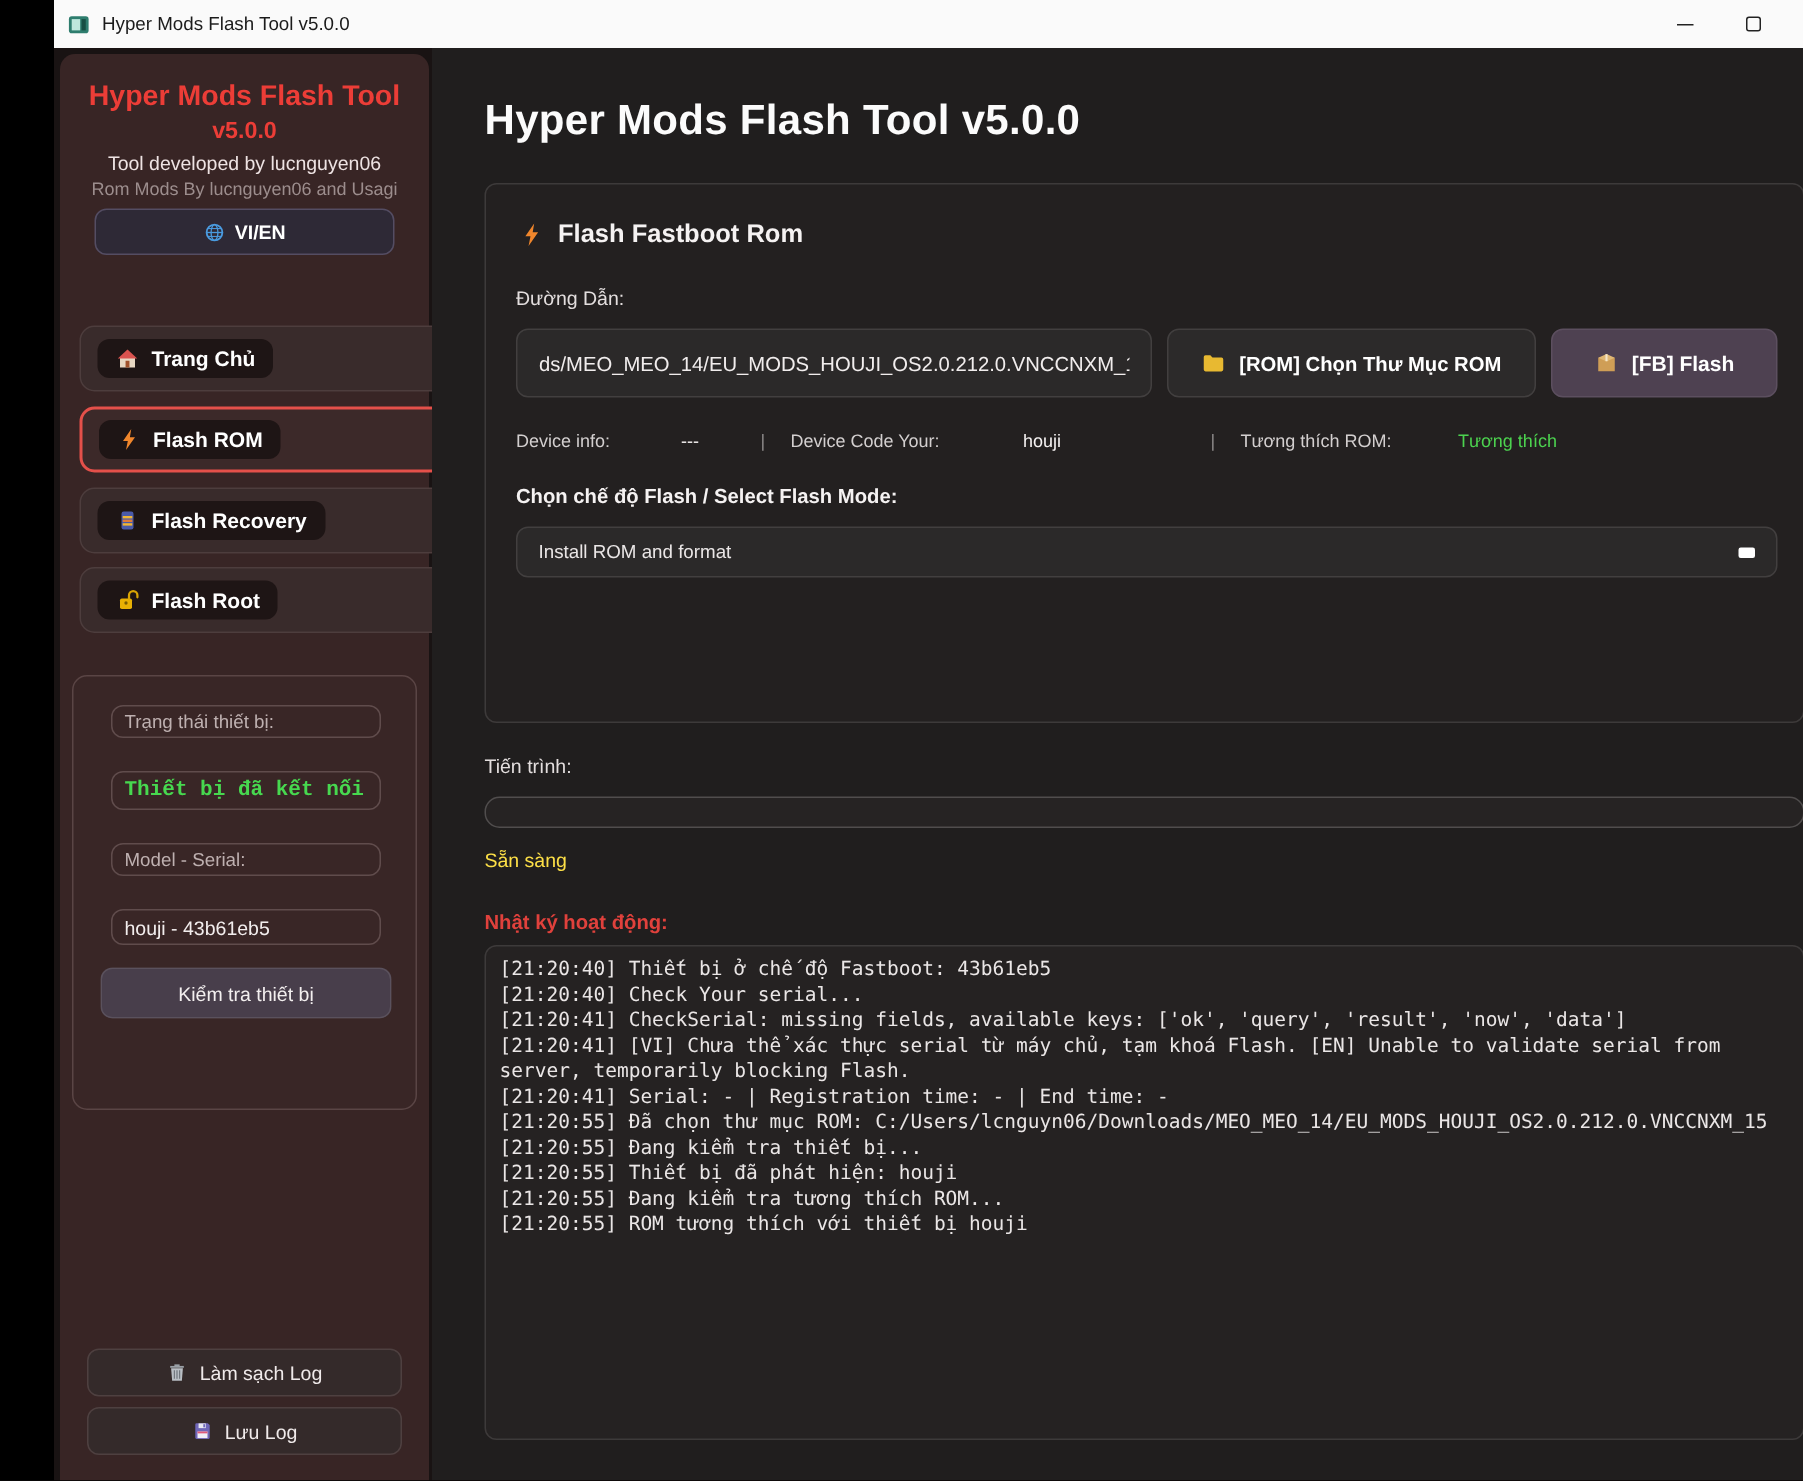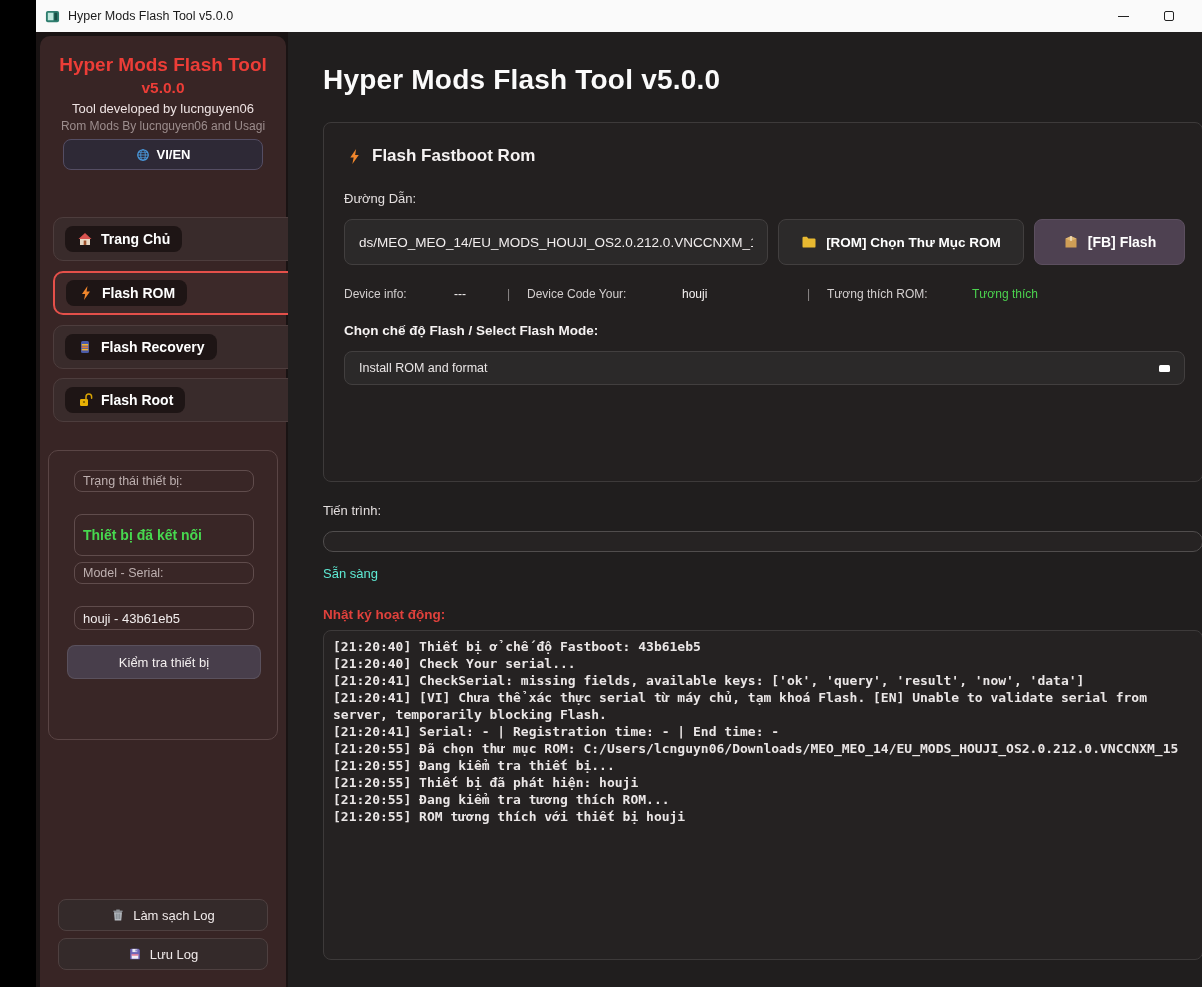--- a/index.html
+++ b/index.html
@@ -134,32 +134,32 @@
   }
   .mode-indicator {
     position:absolute; right:14px; top:13px; width:11px; height:7px;
     background:#fff; border-radius:1.5px;
   }
   .progress-label { position:absolute; left:35px; top:471px; color:#e3dede; font-size:13px; }
   .progress-bar {
     position:absolute; left:35px; top:499px; width:880px; height:21px;
     background:#262323; border:1px solid #504d4d; border-radius:10px;
   }
-  .progress-status { position:absolute; left:35px; top:534px; color:#5eead4; font-size:13px; }
+  .progress-status { position:absolute; left:35px; top:534px; color:#fde047; font-size:13px; }
   .log-title { position:absolute; left:35px; top:575px; color:#e0413c; font-size:13.5px; font-weight:bold; }
   .log-box {
     position:absolute; left:35px; top:598px; width:880px; height:330px;
     background:#252222; border:1px solid #3d3a3a; border-radius:8px;
     overflow:auto;
   }
   .log-text {
     padding:7px 9px; color:#eae6e6;
     font-family:"DejaVu Sans Mono","Liberation Mono",monospace;
     font-size:13px; line-height:17px;
-    white-space:pre-wrap; overflow-wrap:break-word;font-weight:bold;
+    white-space:pre-wrap; overflow-wrap:break-word;
   }
   .icon { display:inline-flex; flex:0 0 auto; }
 </style>
 </head>
 <body>
 
 <div id="app">
 
   <div class="titlebar">
     <span class="appicon icon">
@@ -252,21 +252,21 @@
               <path d="M9 7 V4.8 A2.8 2.8 0 0 1 14.6 4.8 V6.2" fill="none" stroke="#d9a404" stroke-width="1.5" stroke-linecap="round"></path>
               <circle cx="7" cy="10" r="1.1" fill="#7a5c00"></circle>
             </svg>
         </span>
         <span>Flash Root</span>
       </span>
     </div>
 
     <div class="devcard">
       <div class="dev-pill" style="top:19px; height:22px;">Trạng thái thiết bị:</div>
-      <div class="dev-pill value-green" style="top:63px; height:42px;">Thiết bị đã kết nối</div>
+      <div class="dev-pill value-green" style="top:63px; height:26px;font-family:Liberation Mono, monospace;">Thiết bị đã kết nối</div>
       <div class="dev-pill" style="top:111px; height:22px;">Model - Serial:</div>
       <div class="dev-pill value-white" style="top:155px; height:24px;">houji - 43b61eb5</div>
       <div class="dev-btn check">
         <span>Kiểm tra thiết bị</span>
       </div>
     </div>
 
     <div class="log-btn clear">
       <span class="icon">
         <svg width="14" height="14" viewBox="0 0 16 16">

